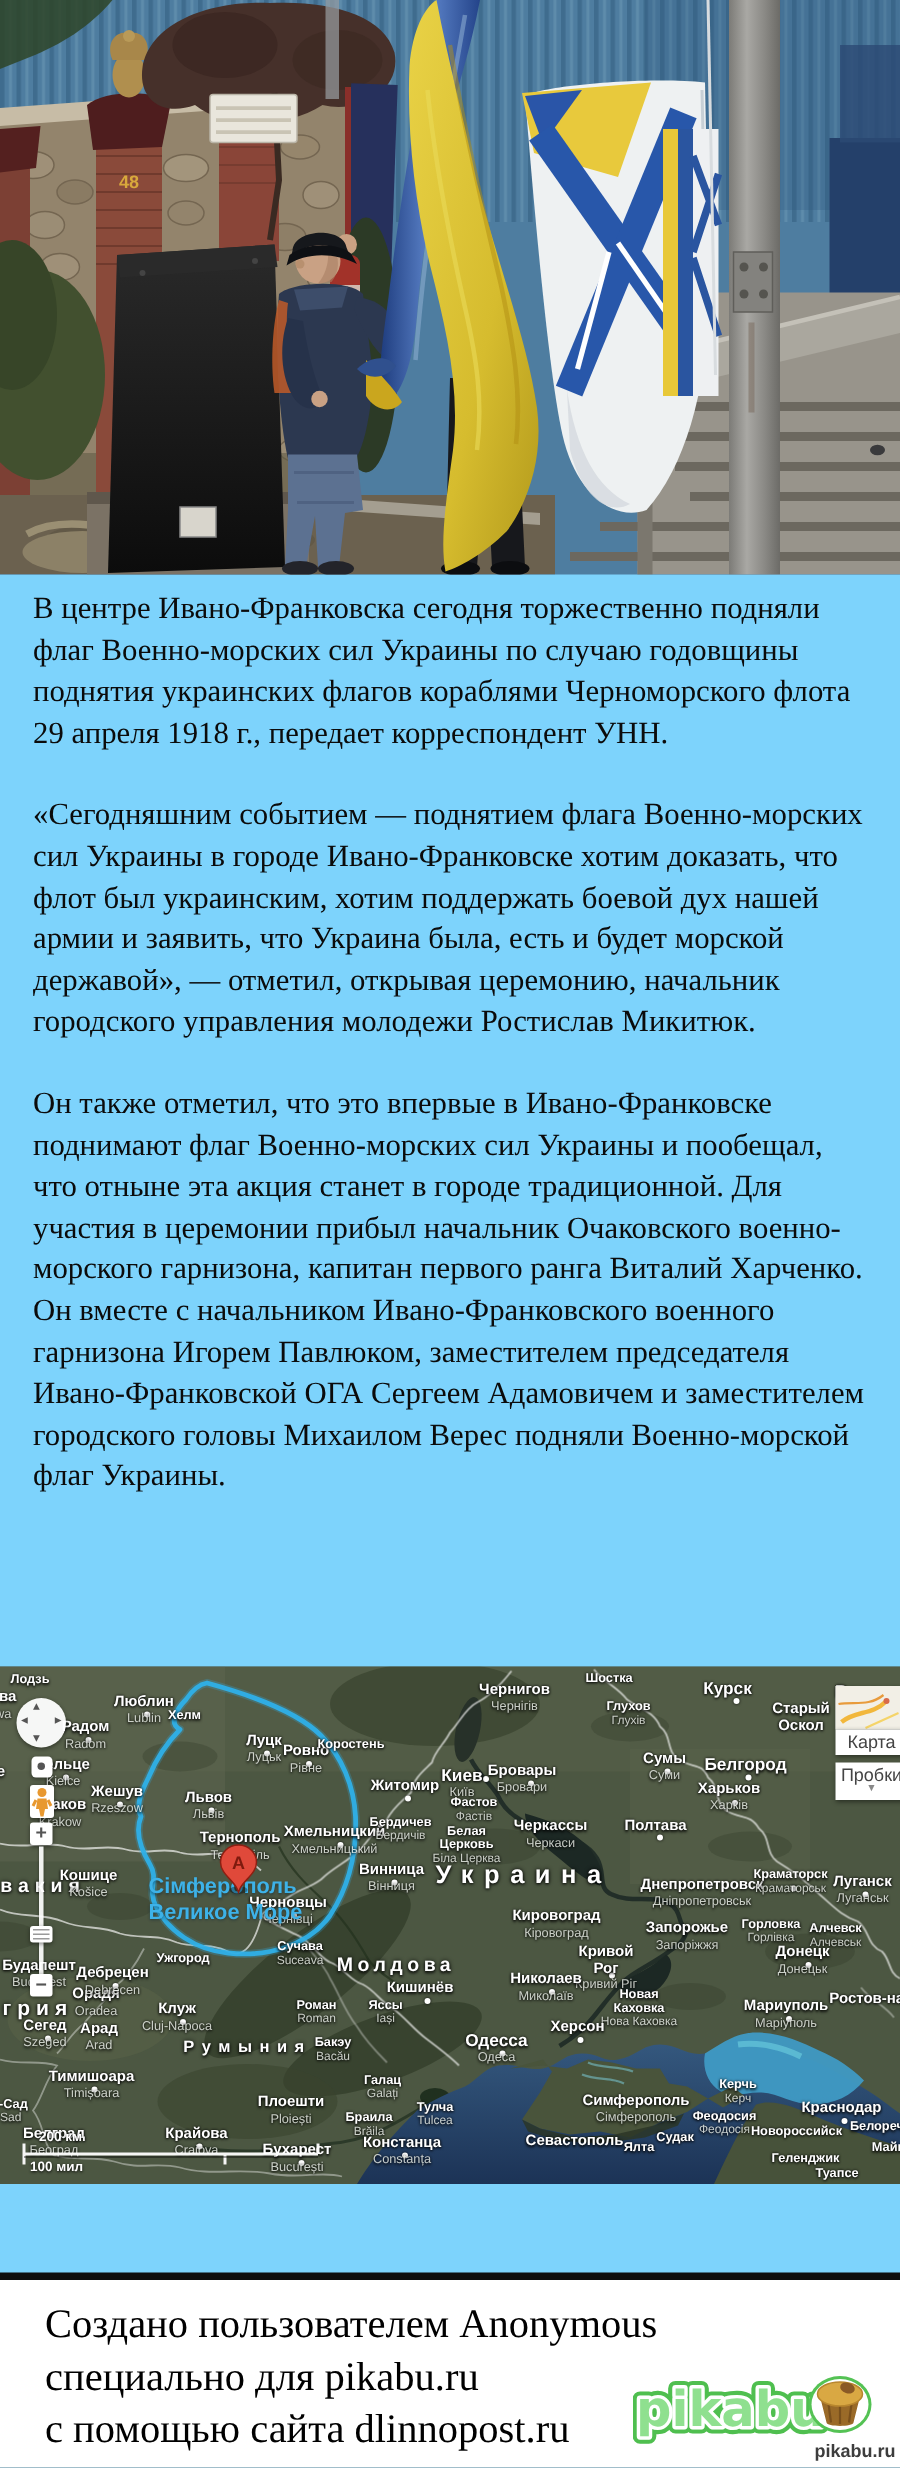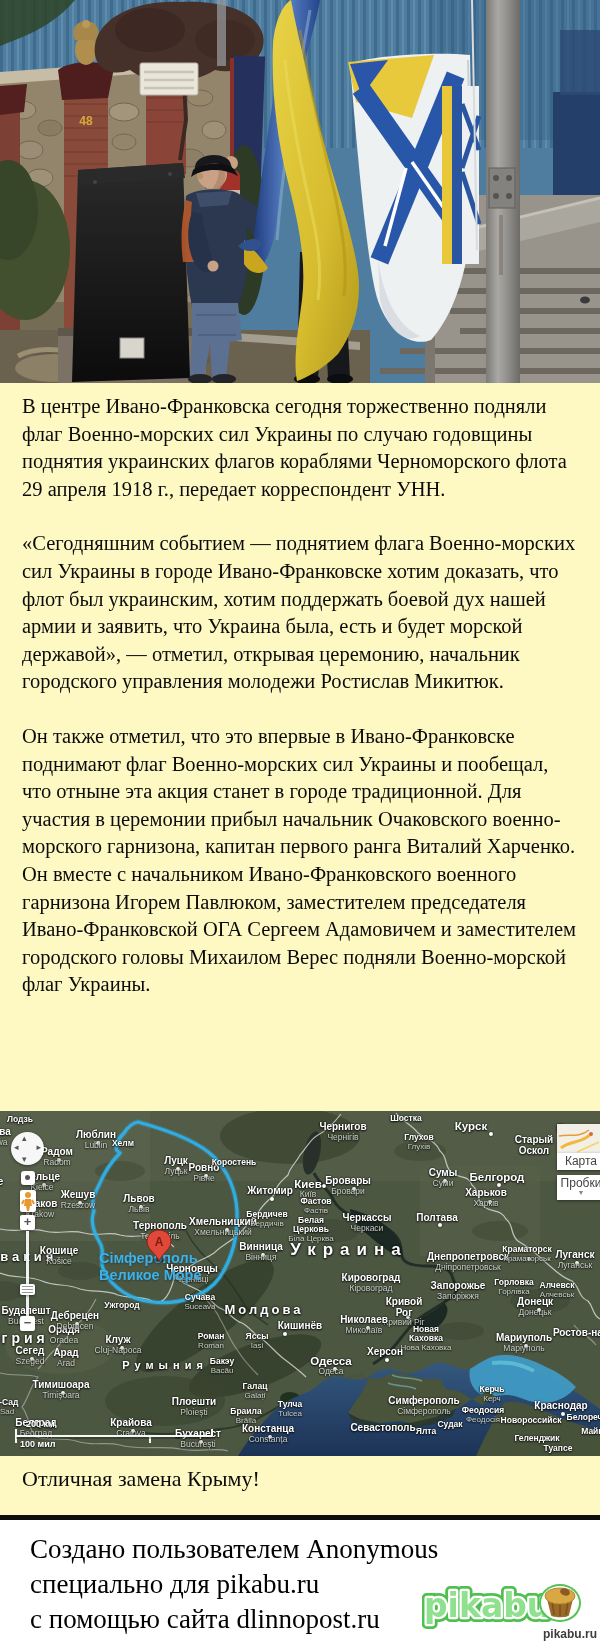--- a/index.html
+++ b/index.html
@@ -1,16 +1,16 @@
 <!DOCTYPE html>
 <html><head>
 <meta charset="utf-8">
 <style>
   html,body{margin:0;padding:0;background:#888;}
-  .page{position:relative;width:600px;height:1645px;background:#fef9c3;overflow:hidden;margin:0 auto;
+  .page{position:relative;width:600px;height:1645px;background:#7dd3fc;overflow:hidden;margin:0 auto;
         font-family:"Liberation Serif", serif;}
   
   .photo{position:absolute;top:0;left:0;width:600px;height:383px;overflow:hidden;background:#4e7da0;}
   
   .article{position:absolute;top:383px;left:0;width:600px;height:684px;overflow:hidden;
            padding:10px 22px 0 22px;box-sizing:border-box;}
   .article p{margin:0 0 27px 0;font-size:20.5px;line-height:27.6px;color:#0b0b0b;}
   
   .map{position:absolute;top:1111px;left:0;width:600px;height:345px;overflow:hidden;background:#4c5742;}
   .map svg.base{position:absolute;top:0;left:0;}
@@ -388,21 +388,21 @@
         <div class="city sz1" style="left: 270px; top: 75px;"><span>Житомир</span></div>
         <div class="city sz1" style="left: 160px; top: 110px;"><span>Тернополь</span><span class="sub">Тернопіль</span></div>
         <div class="city sz1" style="left: 223px; top: 106px;"><span>Хмельницкий</span><span class="sub">Хмельницький</span></div>
         <div class="city sz0" style="left: 267px; top: 99px;"><span>Бердичев</span><span class="sub">Бердичів</span></div>
         <div class="city sz1" style="left: 261px; top: 131px;"><span>Винница</span><span class="sub">Вінниця</span></div>
         <div class="city sz1" style="left: 192px; top: 153px;"><span>Черновцы</span><span class="sub">Чернівці</span></div>
         <div class="city sz0" style="left: 200px; top: 182px;"><span>Сучава</span><span class="sub">Suceava</span></div>
         <div class="city sz1" style="left: 343px; top: 11px;"><span>Чернигов</span><span class="sub">Чернігів</span></div>
         <div class="city sz0" style="left: 406px; top: 3px;"><span>Шостка</span></div>
         <div class="city sz0" style="left: 419px; top: 22px;"><span>Глухов</span><span class="sub">Глухів</span></div>
-        <div class="city sz2" style="left: 471px; top: 10px;"><span>Курск</span></div>
+        <div class="city sz2" style="left: 485px; top: 10px;"><span>Курск</span></div>
         <div class="city sz2" style="left: 582px; top: 12px;"><span>Воронеж</span></div>
         <div class="city sz1 wrap" style="left: 534px; top: 24px; width: 52px;"><span>Старый Оскол</span></div>
         <div class="city sz1" style="left: 443px; top: 57px;"><span>Сумы</span><span class="sub">Суми</span></div>
         <div class="city sz2" style="left: 497px; top: 61px;"><span>Белгород</span></div>
         <div class="city sz1" style="left: 486px; top: 77px;"><span>Харьков</span><span class="sub">Харків</span></div>
         <div class="city sz2" style="left: 308px; top: 68px;"><span>Киев</span><span class="sub">Київ</span></div>
         <div class="city sz1" style="left: 348px; top: 65px;"><span>Бровары</span><span class="sub">Бровари</span></div>
         <div class="city sz0" style="left: 316px; top: 86px;"><span>Фастов</span><span class="sub">Фастів</span></div>
         <div class="city sz0 wrap" style="left: 311px; top: 105px; width: 56px;"><span>Белая Церковь</span><span class="sub">Біла Церква</span></div>
         <div class="city sz1" style="left: 367px; top: 102px;"><span>Черкассы</span><span class="sub">Черкаси</span></div>
@@ -427,21 +427,21 @@
         <div class="city sz1" style="left: 424px; top: 285px;"><span>Симферополь</span><span class="sub">Сімферополь</span></div>
         <div class="city sz0" style="left: 483px; top: 295px;"><span>Феодосия</span><span class="sub">Феодосія</span></div>
         <div class="city sz0" style="left: 450px; top: 309px;"><span>Судак</span></div>
         <div class="city sz0" style="left: 426px; top: 316px;"><span>Ялта</span></div>
         <div class="city sz1" style="left: 383px; top: 312px;"><span>Севастополь</span></div>
         <div class="city sz0" style="left: 531px; top: 305px;"><span>Новороссийск</span></div>
         <div class="city sz0" style="left: 537px; top: 323px;"><span>Геленджик</span></div>
         <div class="city sz0" style="left: 558px; top: 333px;"><span>Туапсе</span></div>
         <div class="city sz0" style="left: 594px; top: 302px;"><span>Белореченск</span></div>
         <div class="city sz0" style="left: 597px; top: 316px;"><span>Майкоп</span></div>
-        <div class="city sz1" style="left: 280px; top: 210px; margin-left: 20px;"><span>Кишинёв</span></div>
+        <div class="city sz1" style="left: 280px; top: 210px;"><span>Кишинёв</span></div>
         <div class="city sz0" style="left: 257px; top: 221px;"><span>Яссы</span><span class="sub">Iași</span></div>
         <div class="city sz0" style="left: 211px; top: 221px;"><span>Роман</span><span class="sub">Roman</span></div>
         <div class="city sz0" style="left: 222px; top: 246px;"><span>Бакэу</span><span class="sub">Bacău</span></div>
         <div class="city sz0" style="left: 255px; top: 271px;"><span>Галац</span><span class="sub">Galați</span></div>
         <div class="city sz0" style="left: 246px; top: 296px;"><span>Браила</span><span class="sub">Brăila</span></div>
         <div class="city sz0" style="left: 290px; top: 289px;"><span>Тулча</span><span class="sub">Tulcea</span></div>
         <div class="city sz1" style="left: 194px; top: 286px;"><span>Плоешти</span><span class="sub">Ploiești</span></div>
         <div class="city sz1" style="left: 198px; top: 318px;"><span>Бухарест</span><span class="sub">București</span></div>
         <div class="city sz1" style="left: 268px; top: 313px;"><span>Констанца</span><span class="sub">Constanța</span></div>
         <div class="city sz1" style="left: 131px; top: 307px;"><span>Крайова</span><span class="sub">Craiova</span></div>
@@ -553,21 +553,20 @@
             <path d="M202,10 V17"></path>
             <path d="M140,17 V24"></path>
         </g>
         <g stroke="rgba(0,0,0,.5)" stroke-width="1">
             <path d="M6,19 H202"></path>
           </g>
       </svg>
     </div>
   </div>
 
-  <div class="caption">Отличная замена Крыму!</div>
   <div class="divider"></div>
 
   <div class="footer">
     <div class="lines">
       <div>Создано пользователем Anonymous</div>
       <div>специально для pikabu.ru</div>
       <div>с помощью сайта dlinnopost.ru</div>
     </div>
   </div>
 

